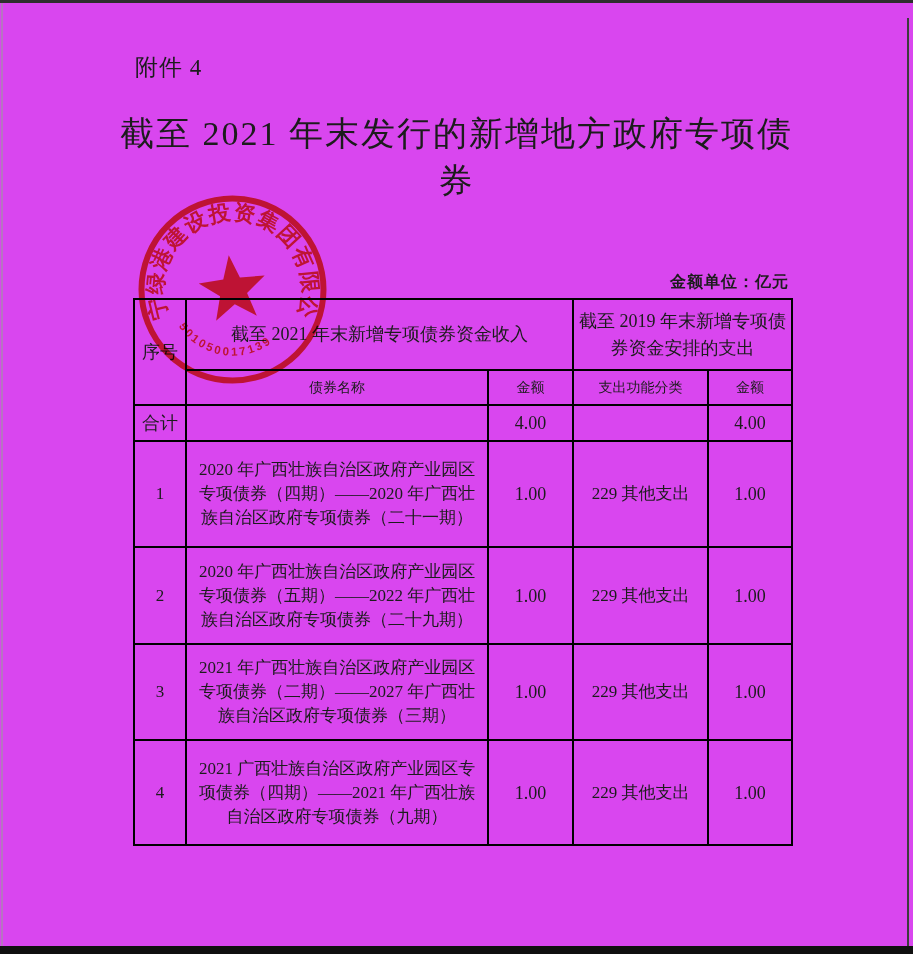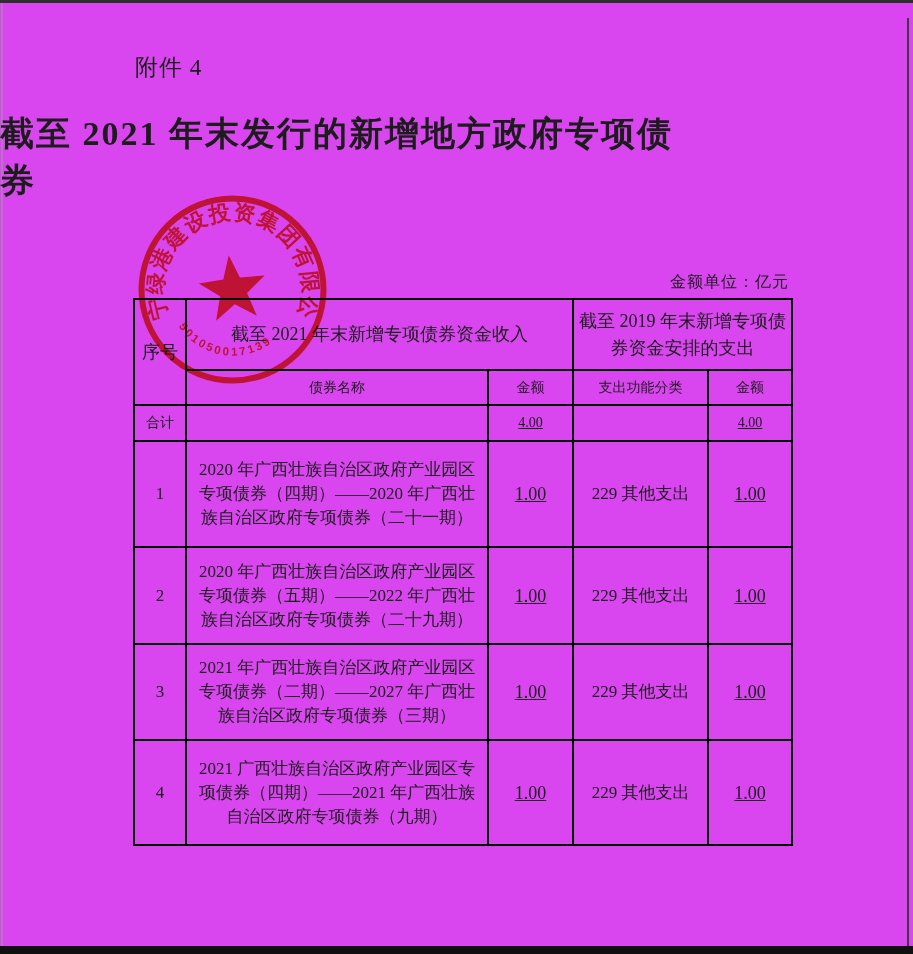--- a/index.html
+++ b/index.html
@@ -16,26 +16,26 @@
   .edge-bottom{position:absolute;left:0;top:946px;width:913px;height:8px;background:#101010;}
   .edge-right{position:absolute;left:907px;top:18px;width:2px;height:930px;background:#3c3c3c;}
   .edge-left{position:absolute;left:1px;top:3px;width:2px;height:943px;background:#9a9a9a;opacity:.55;}
 
   .attachment{
     position:absolute;left:135px;top:52px;
     font-size:23px;letter-spacing:1px;
   }
   .doc-title{
     position:absolute;left:0;top:110px;width:913px;
-    font-weight:bold;
+    text-align:center;font-weight:normal;
     font-size:34px;line-height:47px;letter-spacing:2px;
   }
   .unit-note{
     position:absolute;right:124px;top:272px;
-    font-size:16px;letter-spacing:1px;
+    font-size:16px;letter-spacing:1px;font-weight:bold;
   }
 
   table.main{
     position:absolute;left:133px;top:298px;
     border-collapse:collapse;table-layout:fixed;
     width:658px;
     font-size:17px;
   }
   table.main td,table.main th{
     border:2px solid #000;
@@ -45,26 +45,26 @@
     line-height:24px;
     overflow:hidden;
   }
   .col-idx{width:52px;}
   .col-name{width:302px;}
   .col-amt1{width:85px;}
   .col-cat{width:135px;}
   .col-amt2{width:84px;}
   tr.hdr1 td{height:65px;font-size:18px;line-height:27px;}
   tr.hdr2 td{height:29px;font-size:14px;}
-  tr.total td{height:30px;font-size:14px;}
+  tr.total td{height:30px;font-size:18px;}
   tr.r1 td{height:100px;}
   tr.r2 td{height:91px;}
   tr.r3 td{height:90px;}
   tr.r4 td{height:99px;margin-top:10px;}
-  td.amt{font-size:18px;text-decoration:underline;}
+  td.amt{font-size:18px;}
 
   
   .seal{
     position:absolute;left:132px;top:189px;
     width:201px;height:201px;
     mix-blend-mode:multiply;
     opacity:.92;
     pointer-events:none;
   }
 </style>

